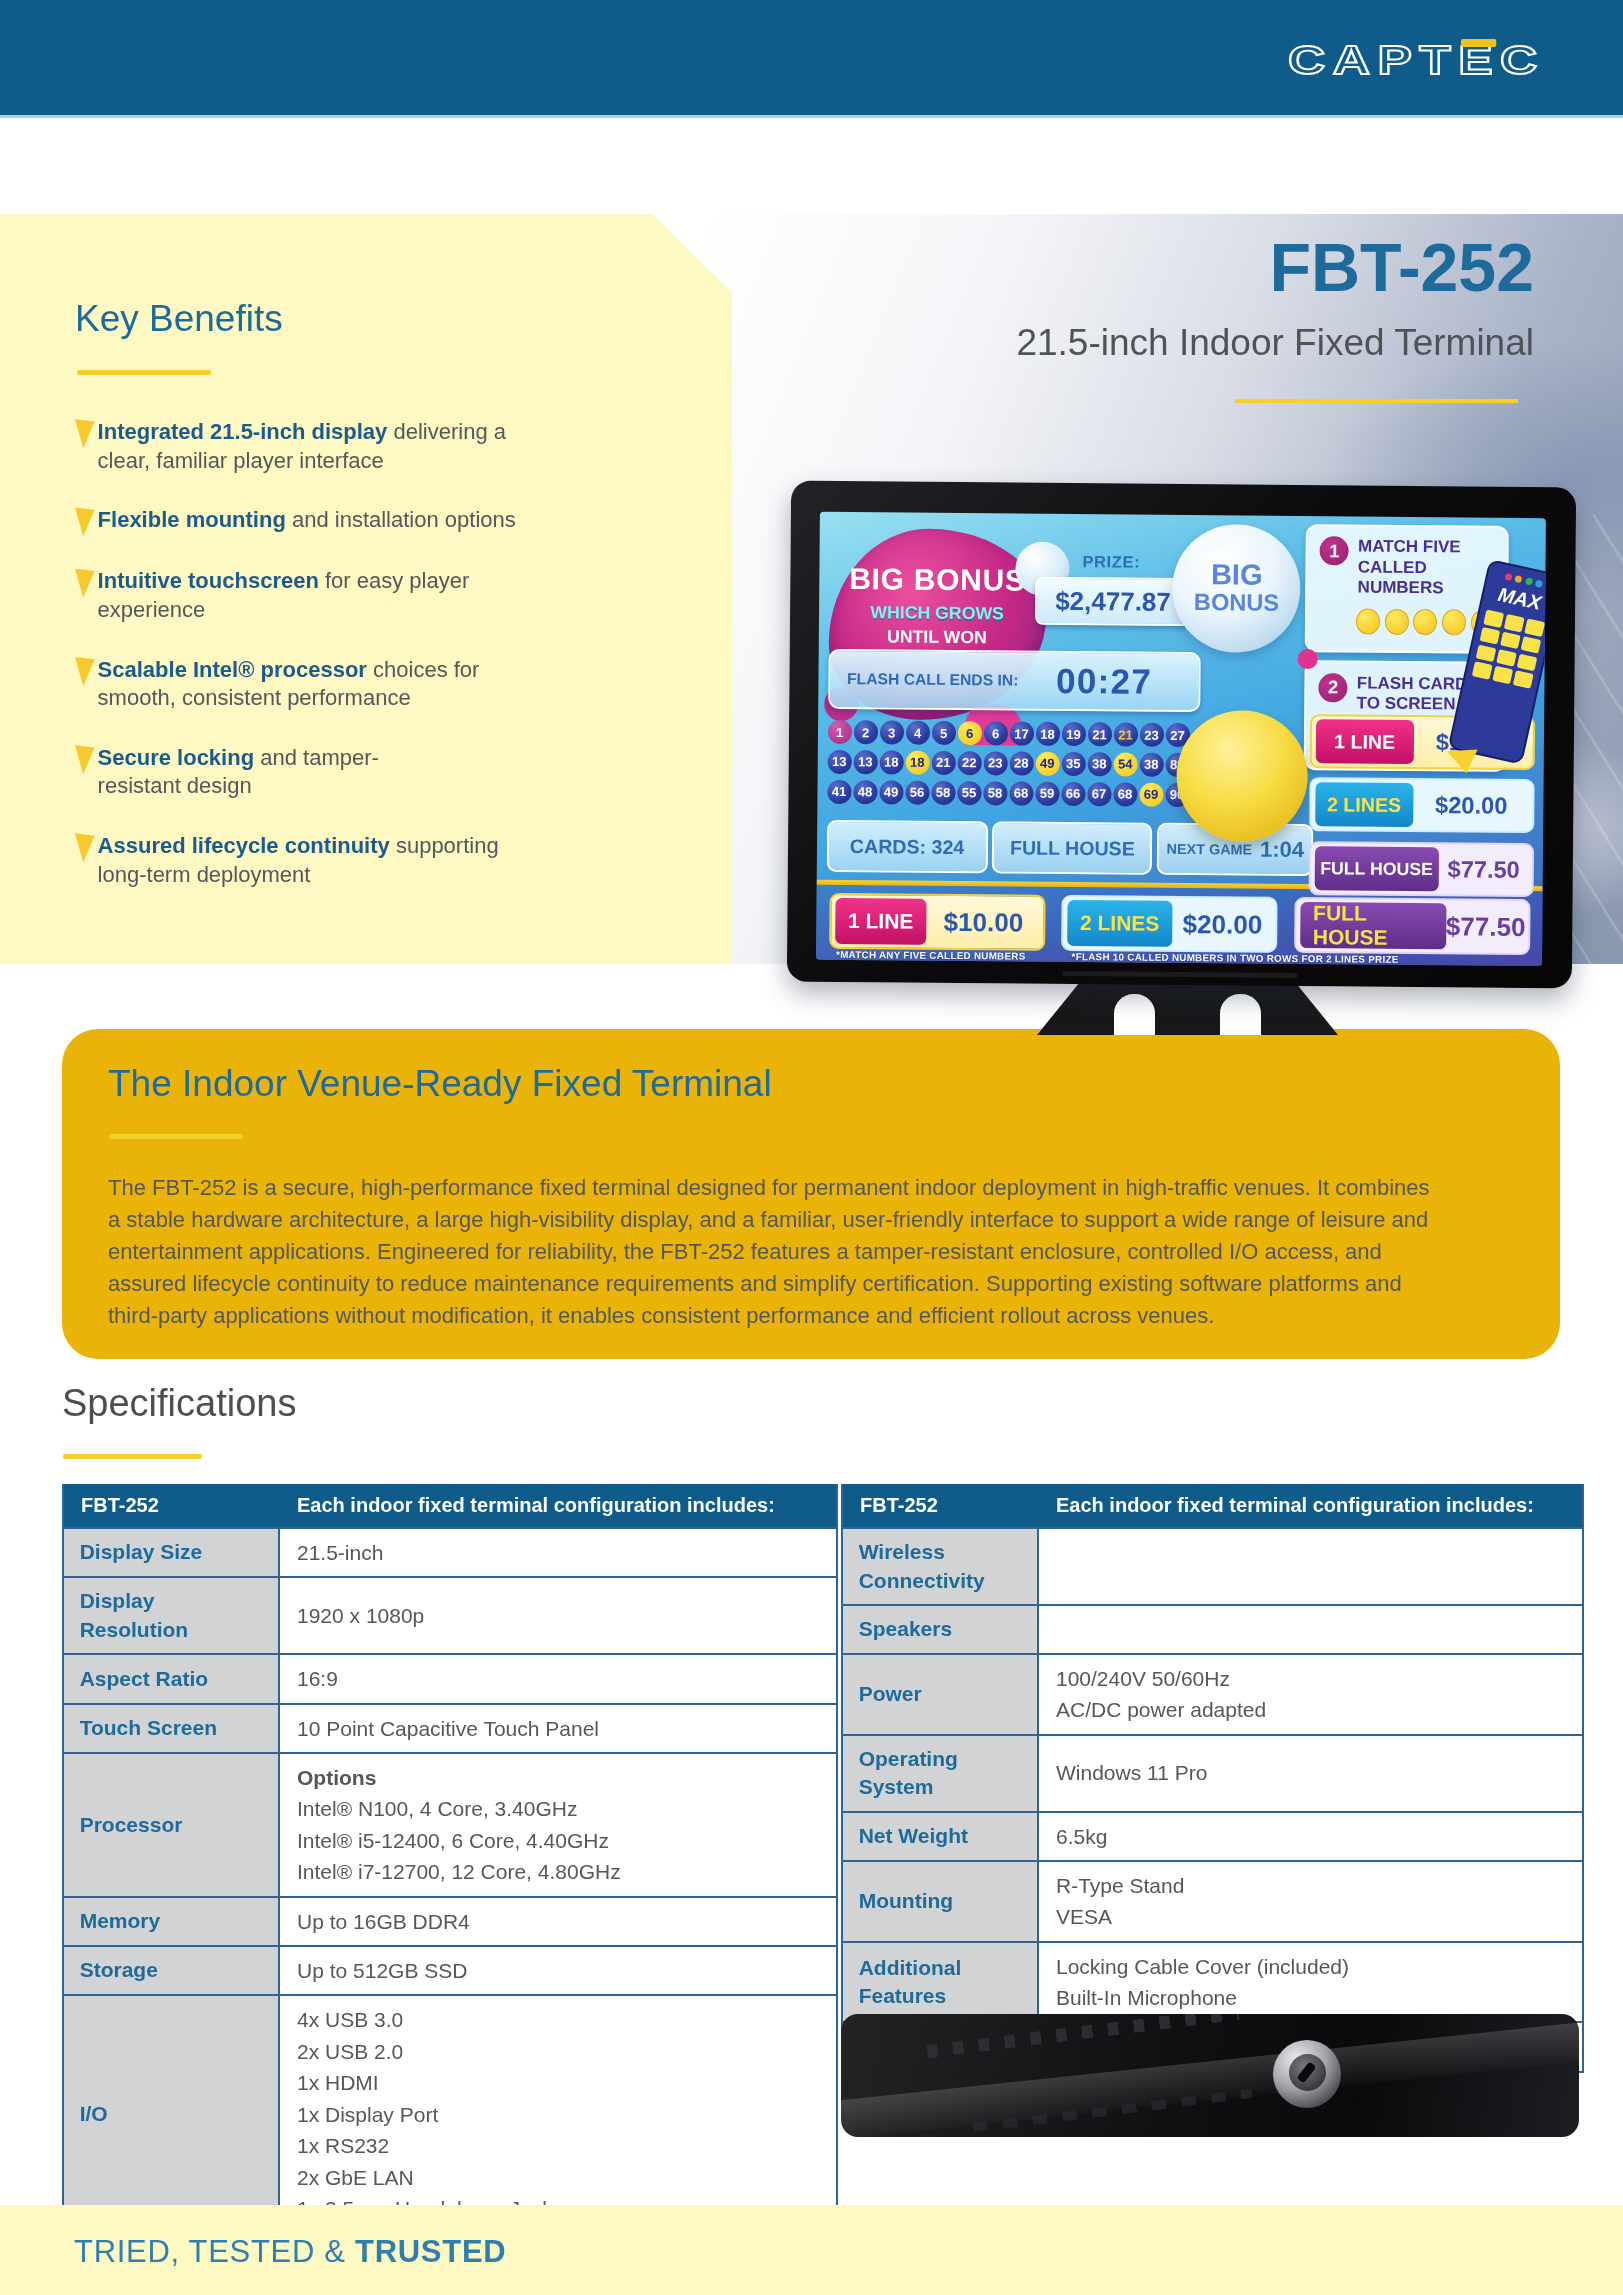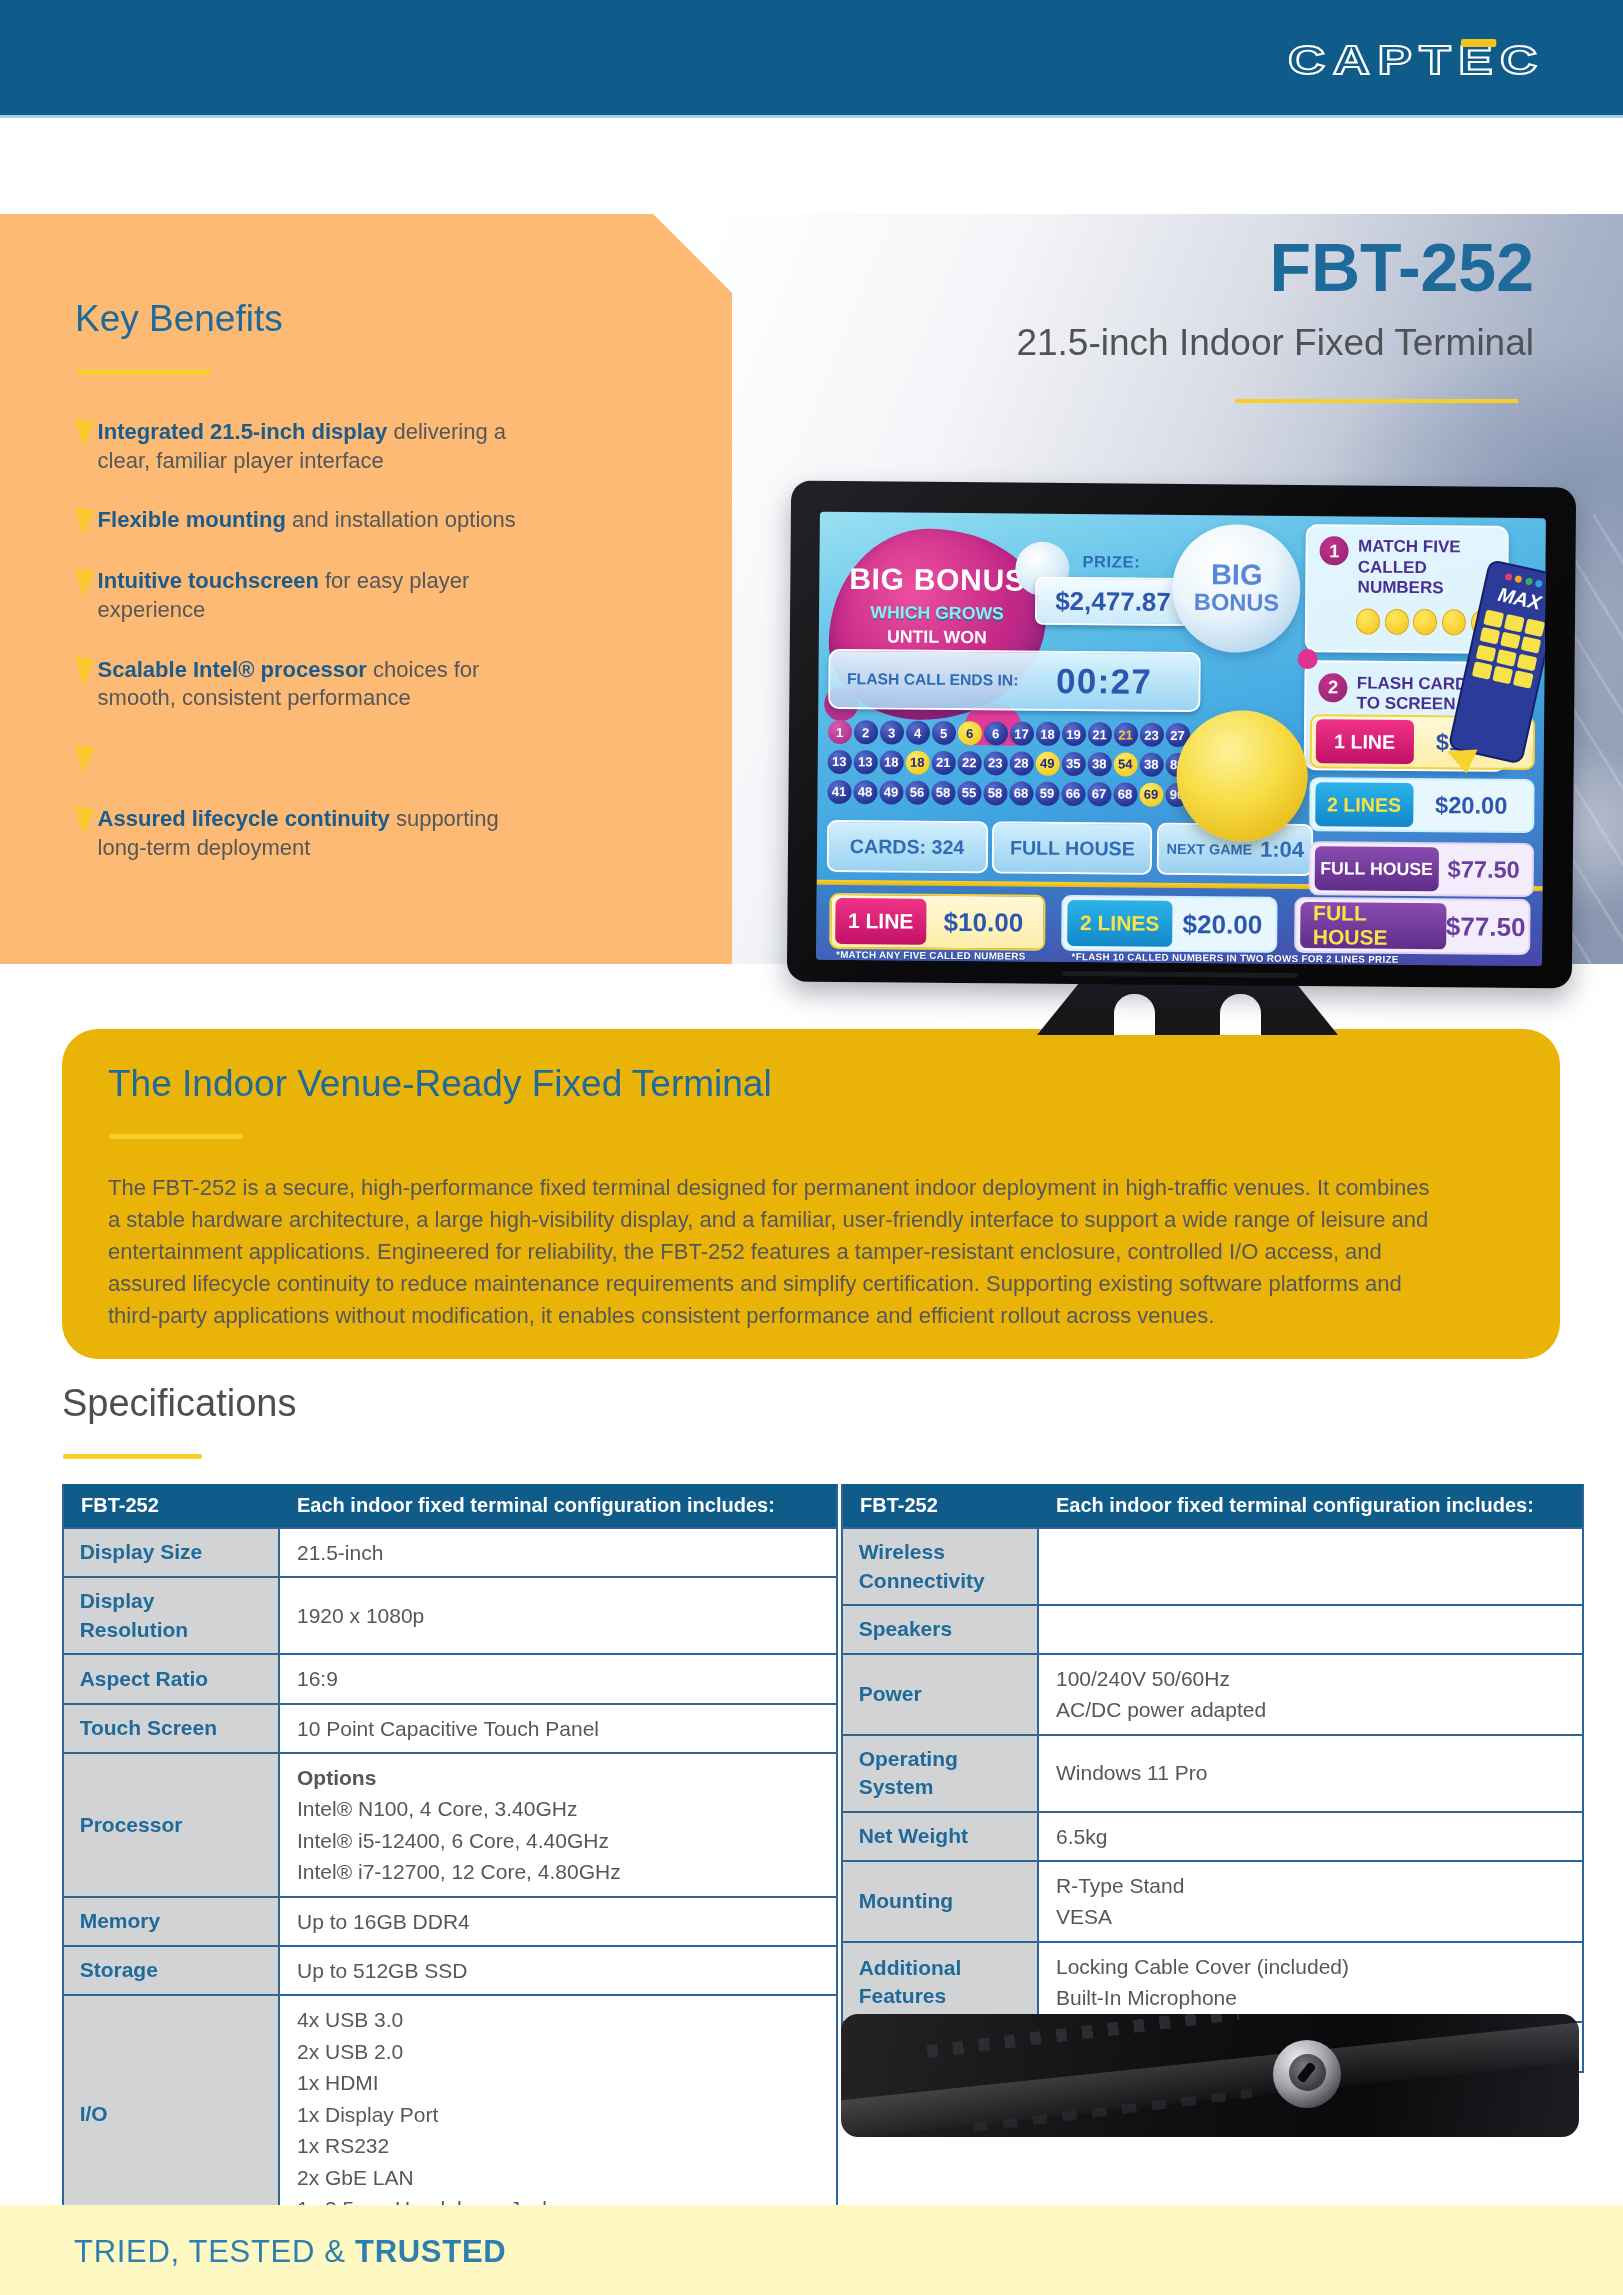--- a/index.html
+++ b/index.html
@@ -5,21 +5,21 @@
   html,body{margin:0;padding:0;background:#fff;}
   .page{position:relative;width:1623px;height:2295px;background:#ffffff;overflow:hidden;
         font-family:"Liberation Sans","DejaVu Sans",sans-serif;}
 
   
   .topbar{position:absolute;left:0;top:0;width:1623px;height:115px;background:#0f5b89;
           border-bottom:3.3px solid #a9cfe2;}
   .logo-svg{position:absolute;right:73px;top:37px;}
 
   
-  .kb-panel{position:absolute;left:0;top:214px;width:732px;height:750px;background:#fdba74;
+  .kb-panel{position:absolute;left:0;top:214px;width:732px;height:750px;background:#fef9c3;
             clip-path:polygon(0 0,calc(100% - 79px) 0,100% 79px,100% 100%,0 100%);z-index:2;}
   .kb-heading{position:absolute;left:75px;top:84px;font-size:37px;color:#1e6a9b;}
   .kb-underline{position:absolute;left:77px;top:156px;width:134px;height:5.2px;background:#f7cf2b;border-radius:2px;}
   .kb-list{position:absolute;left:75px;top:204px;width:497px;}
   .benefit{display:flex;gap:3px;margin-bottom:31px;}
   .benefit .tri{flex:0 0 19.6px;width:19.6px;height:29px;background:#f7c92c;margin-top:1.3px;
                 clip-path:polygon(0 0,100% 8%,42% 100%);}
   .benefit .txt{font-size:22px;line-height:1.30;color:#55575a;max-width:432px;}
   .benefit .txt b{color:#1b5c8c;}
   .benefit:nth-child(3) .txt{max-width:380px;}
@@ -230,20 +230,21 @@
         <div class="benefit">
           <span class="tri"></span>
           <span class="txt"><b>Intuitive touchscreen</b><span> for easy player experience</span></span>
         </div>
         <div class="benefit">
           <span class="tri"></span>
           <span class="txt"><b>Scalable Intel® processor</b><span> choices for smooth, consistent performance</span></span>
         </div>
         <div class="benefit">
           <span class="tri"></span>
+          <span class="txt"><b>Secure locking</b><span> and tamper-resistant design</span></span>
         </div>
         <div class="benefit">
           <span class="tri"></span>
           <span class="txt"><b>Assured lifecycle continuity</b><span> supporting long-term deployment</span></span>
         </div>
       </div>
   </div>
 
   <div class="hero-title">FBT-252</div>
   <div class="hero-subtitle">21.5-inch Indoor Fixed Terminal</div>

